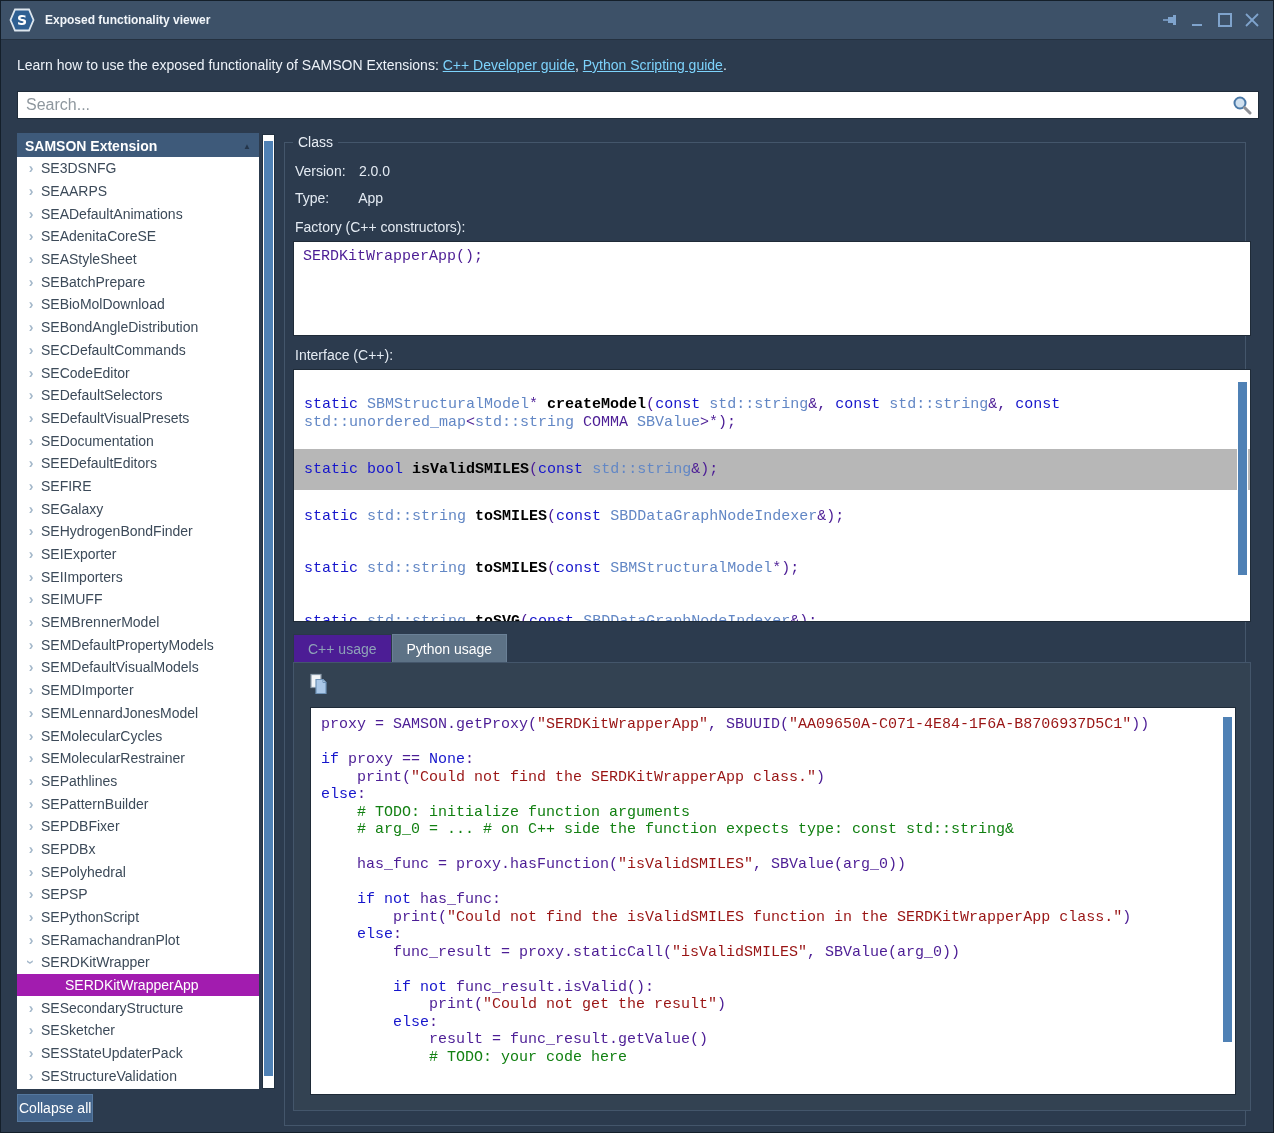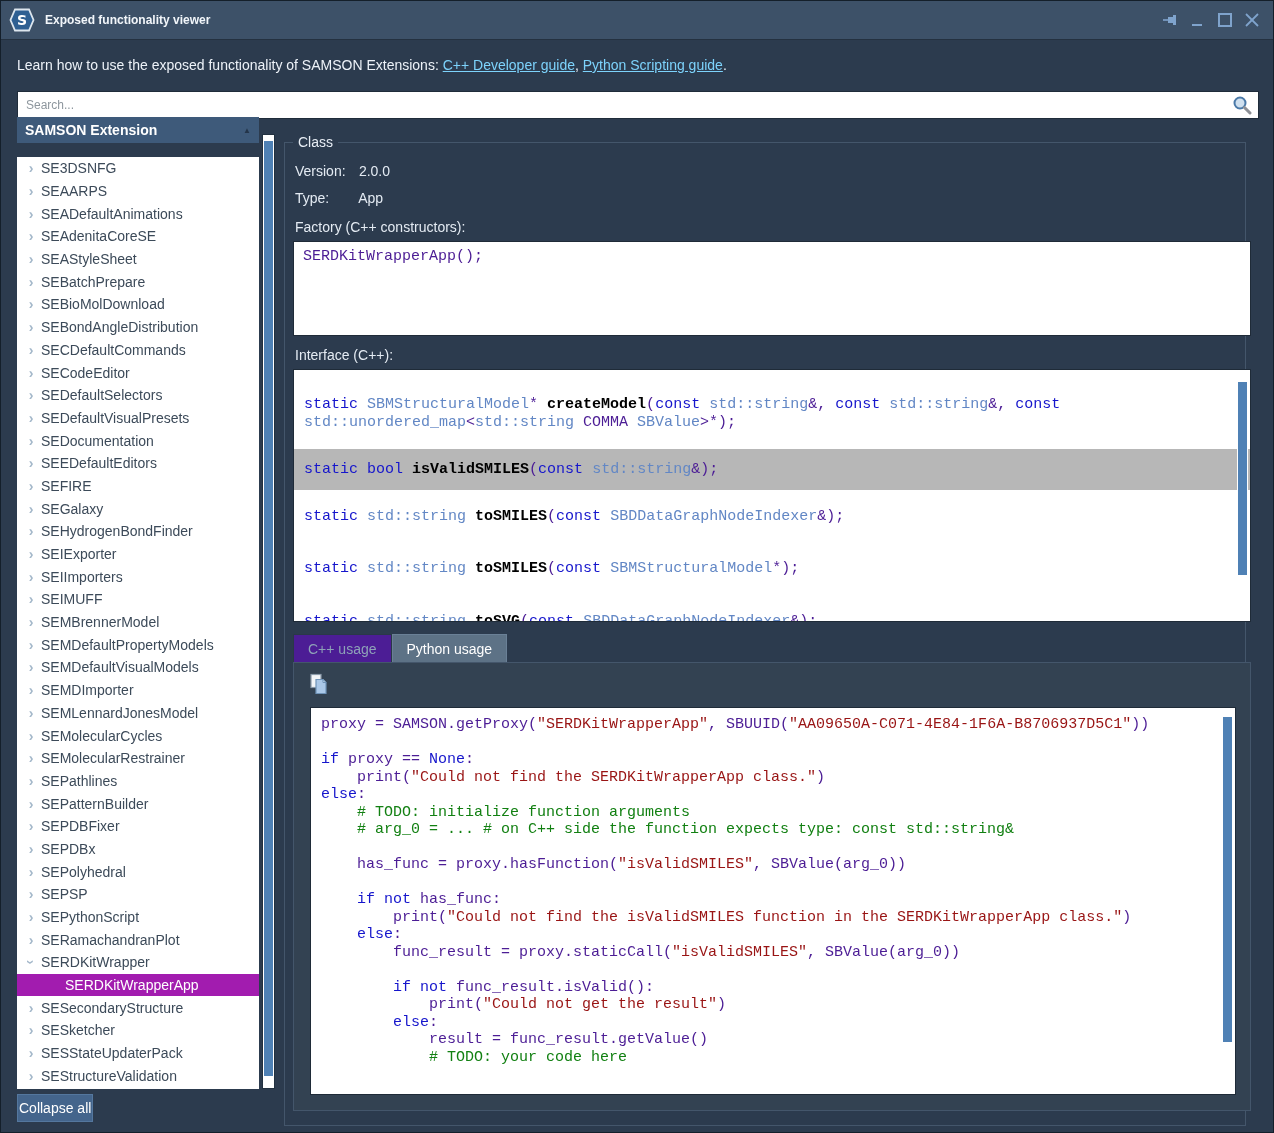--- a/index.html
+++ b/index.html
@@ -11,26 +11,26 @@
   .logo{width:26px;height:26px;margin:0 10px 0 8px;flex:0 0 auto;}
   .title{color:#f2f6fa;font-size:12px;font-weight:bold;}
   .controls{margin-left:auto;display:flex;align-items:center;gap:9px;padding-right:12px;color:#7fa3cc;}
   .ctl{width:18px;height:18px;display:inline-flex;align-items:center;justify-content:center;cursor:pointer;}
   
   .helpline{position:absolute;left:16px;top:56px;font-size:14px;color:#edf2f8;}
   .helpline a{color:#7dd3fc;text-decoration:underline;cursor:pointer;}
   
   .searchbar{position:absolute;left:16px;top:90px;width:1242px;height:28px;background:#ffffff;
              border:1px solid #1f2c3a;box-sizing:border-box;display:flex;align-items:center;}
-  .searchbar input{flex:1;border:none;outline:none;font-size:12px;color:#b91c1c;padding:0 8px;
+  .searchbar input{flex:1;border:none;outline:none;font-size:16px;color:#b91c1c;padding:0 8px;
                    font-family:"Liberation Sans", sans-serif;background:transparent;}
   .searchbar input::placeholder{color:#8e979e;}
   .mag{width:20px;height:20px;margin-right:6px;flex:0 0 auto;cursor:pointer;}
   
-  .side-header{position:absolute;left:16px;top:116px;width:242px;height:26px;background:#3e5a7a;
+  .side-header{position:absolute;left:16px;top:132px;width:242px;height:26px;background:#3e5a7a;
                color:#ffffff;font-size:14px;font-weight:bold;display:flex;align-items:center;
                padding:0 8px;box-sizing:border-box;cursor:pointer;}
   .side-header .sort{margin-left:auto;font-size:8px;color:#24354a;}
   .tree{position:absolute;left:16px;top:156px;width:242px;height:932px;background:#ffffff;overflow:hidden;}
   .trow{height:22.7px;display:flex;align-items:center;font-size:14px;color:#3c4a59;cursor:pointer;
         white-space:nowrap;}
   .chev{width:14px;margin-left:7px;color:#a4b8ca;font-size:14px;font-weight:bold;flex:0 0 auto;
         display:inline-block;text-align:center;}
   .chev.exp{transform:rotate(90deg);}
   .tlabel{margin-left:3px;}

